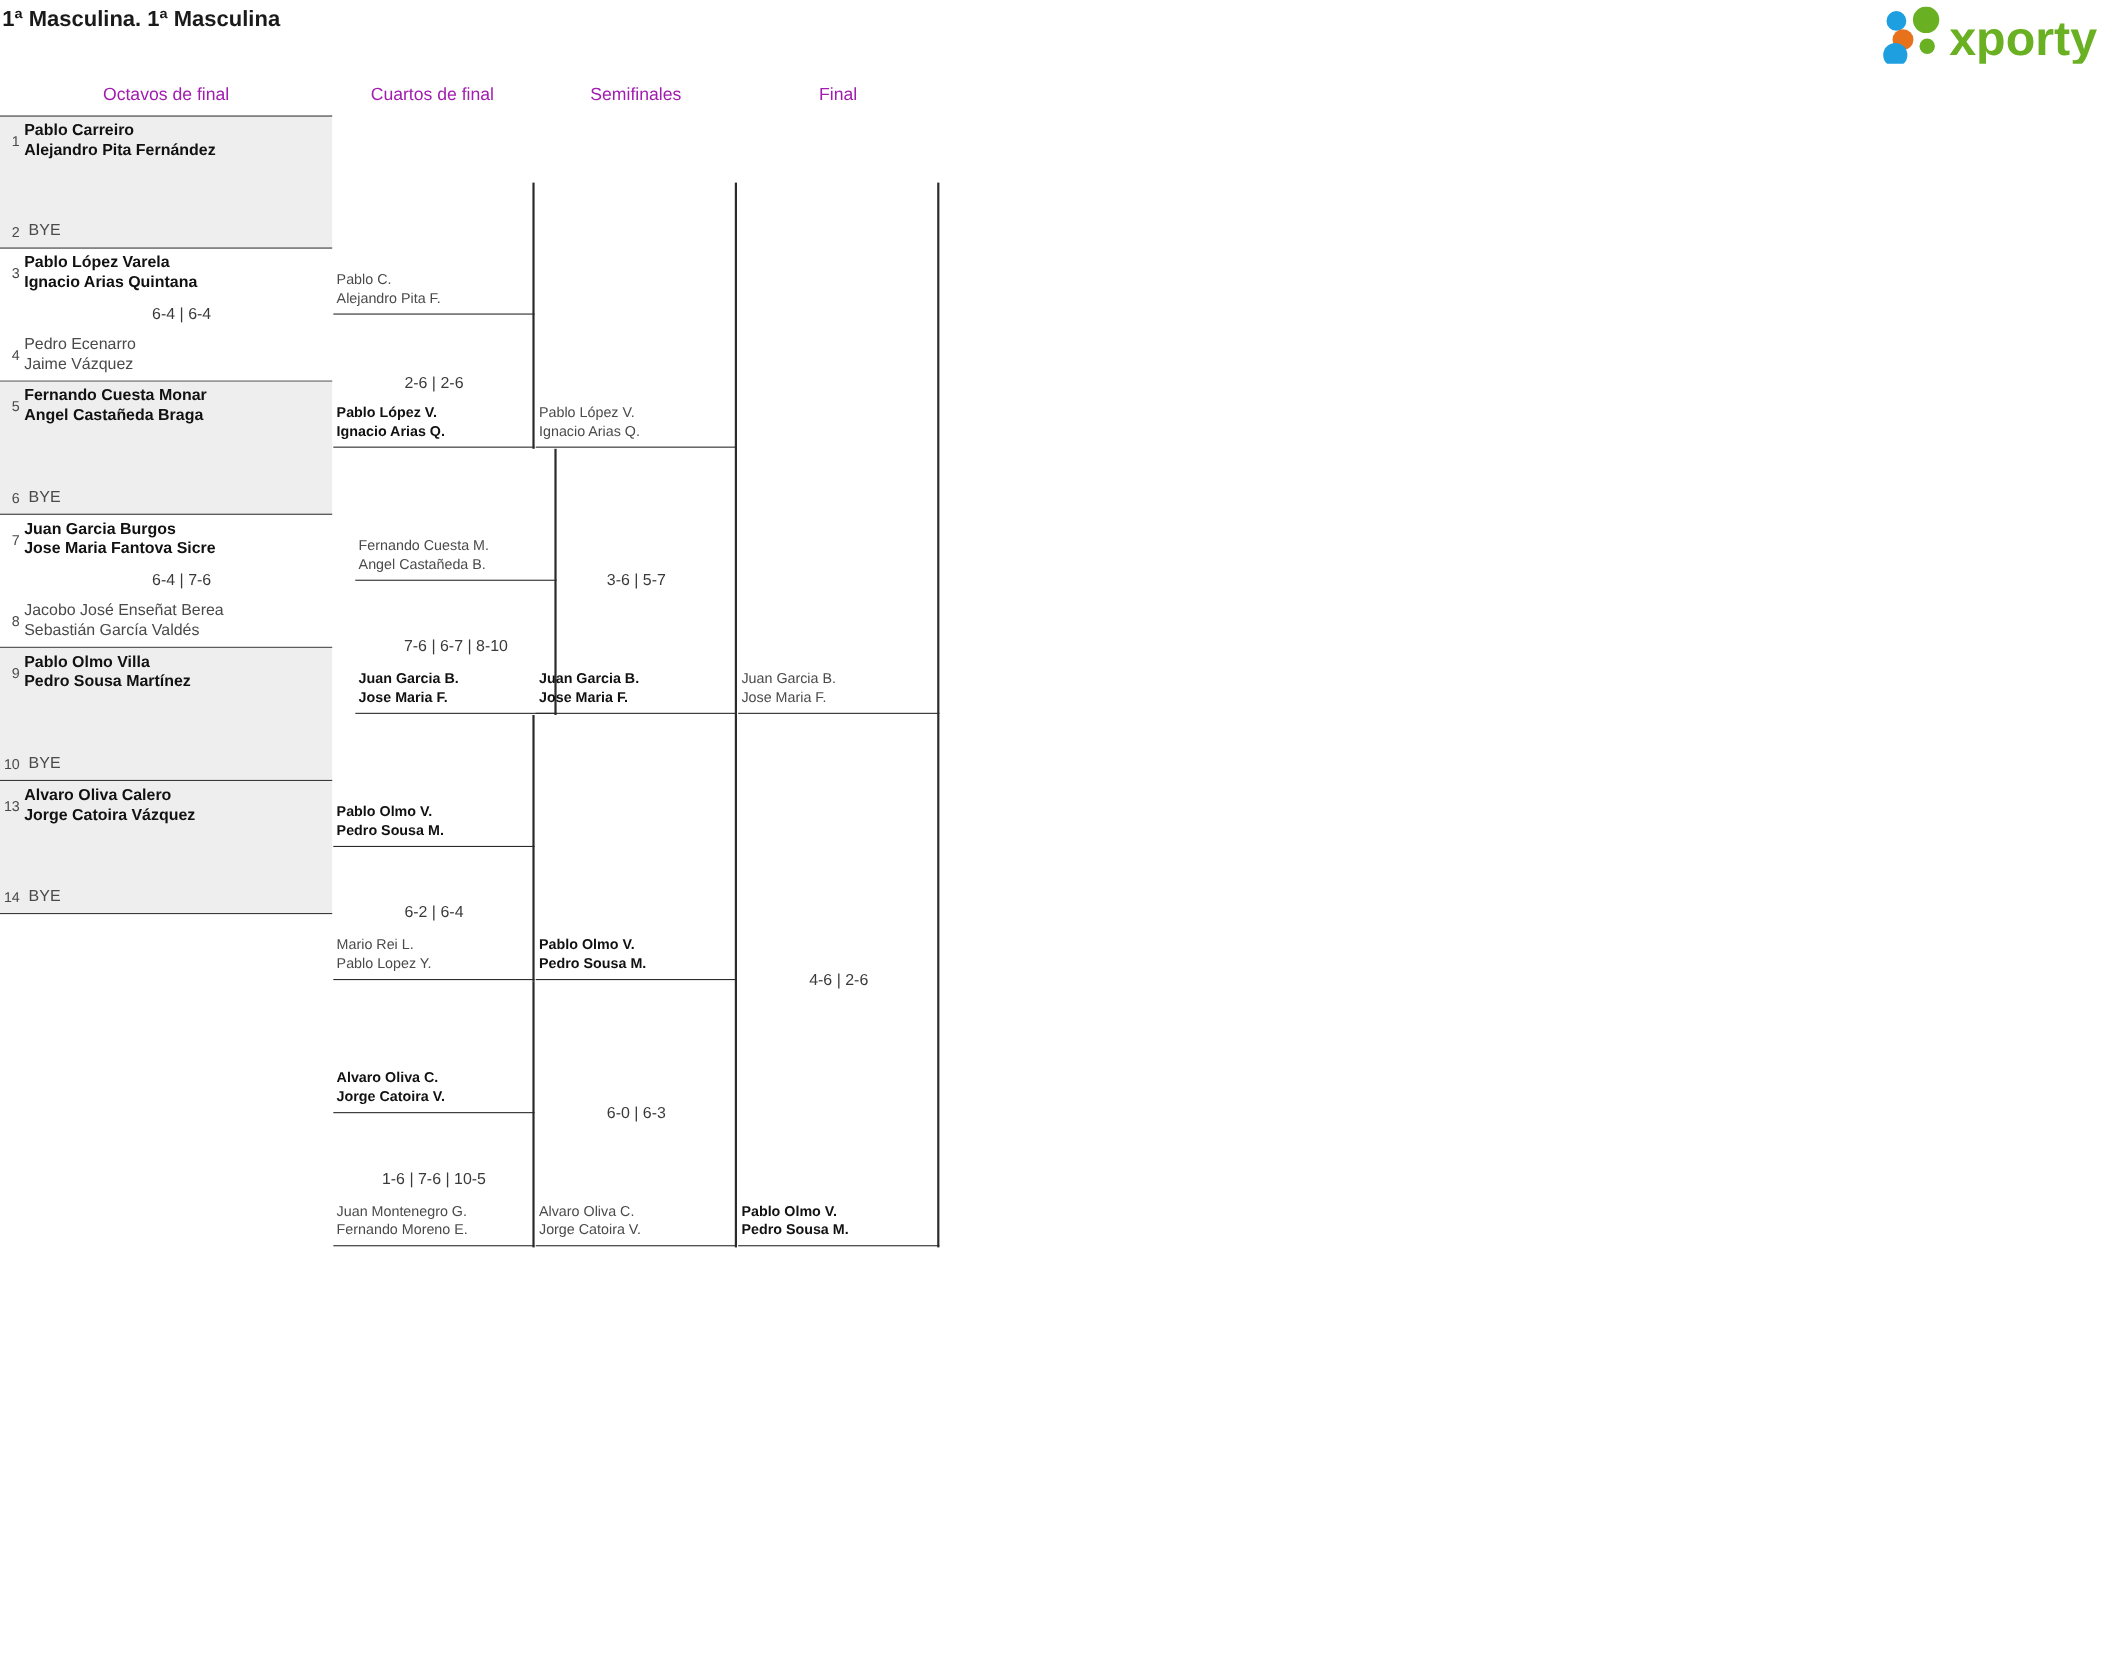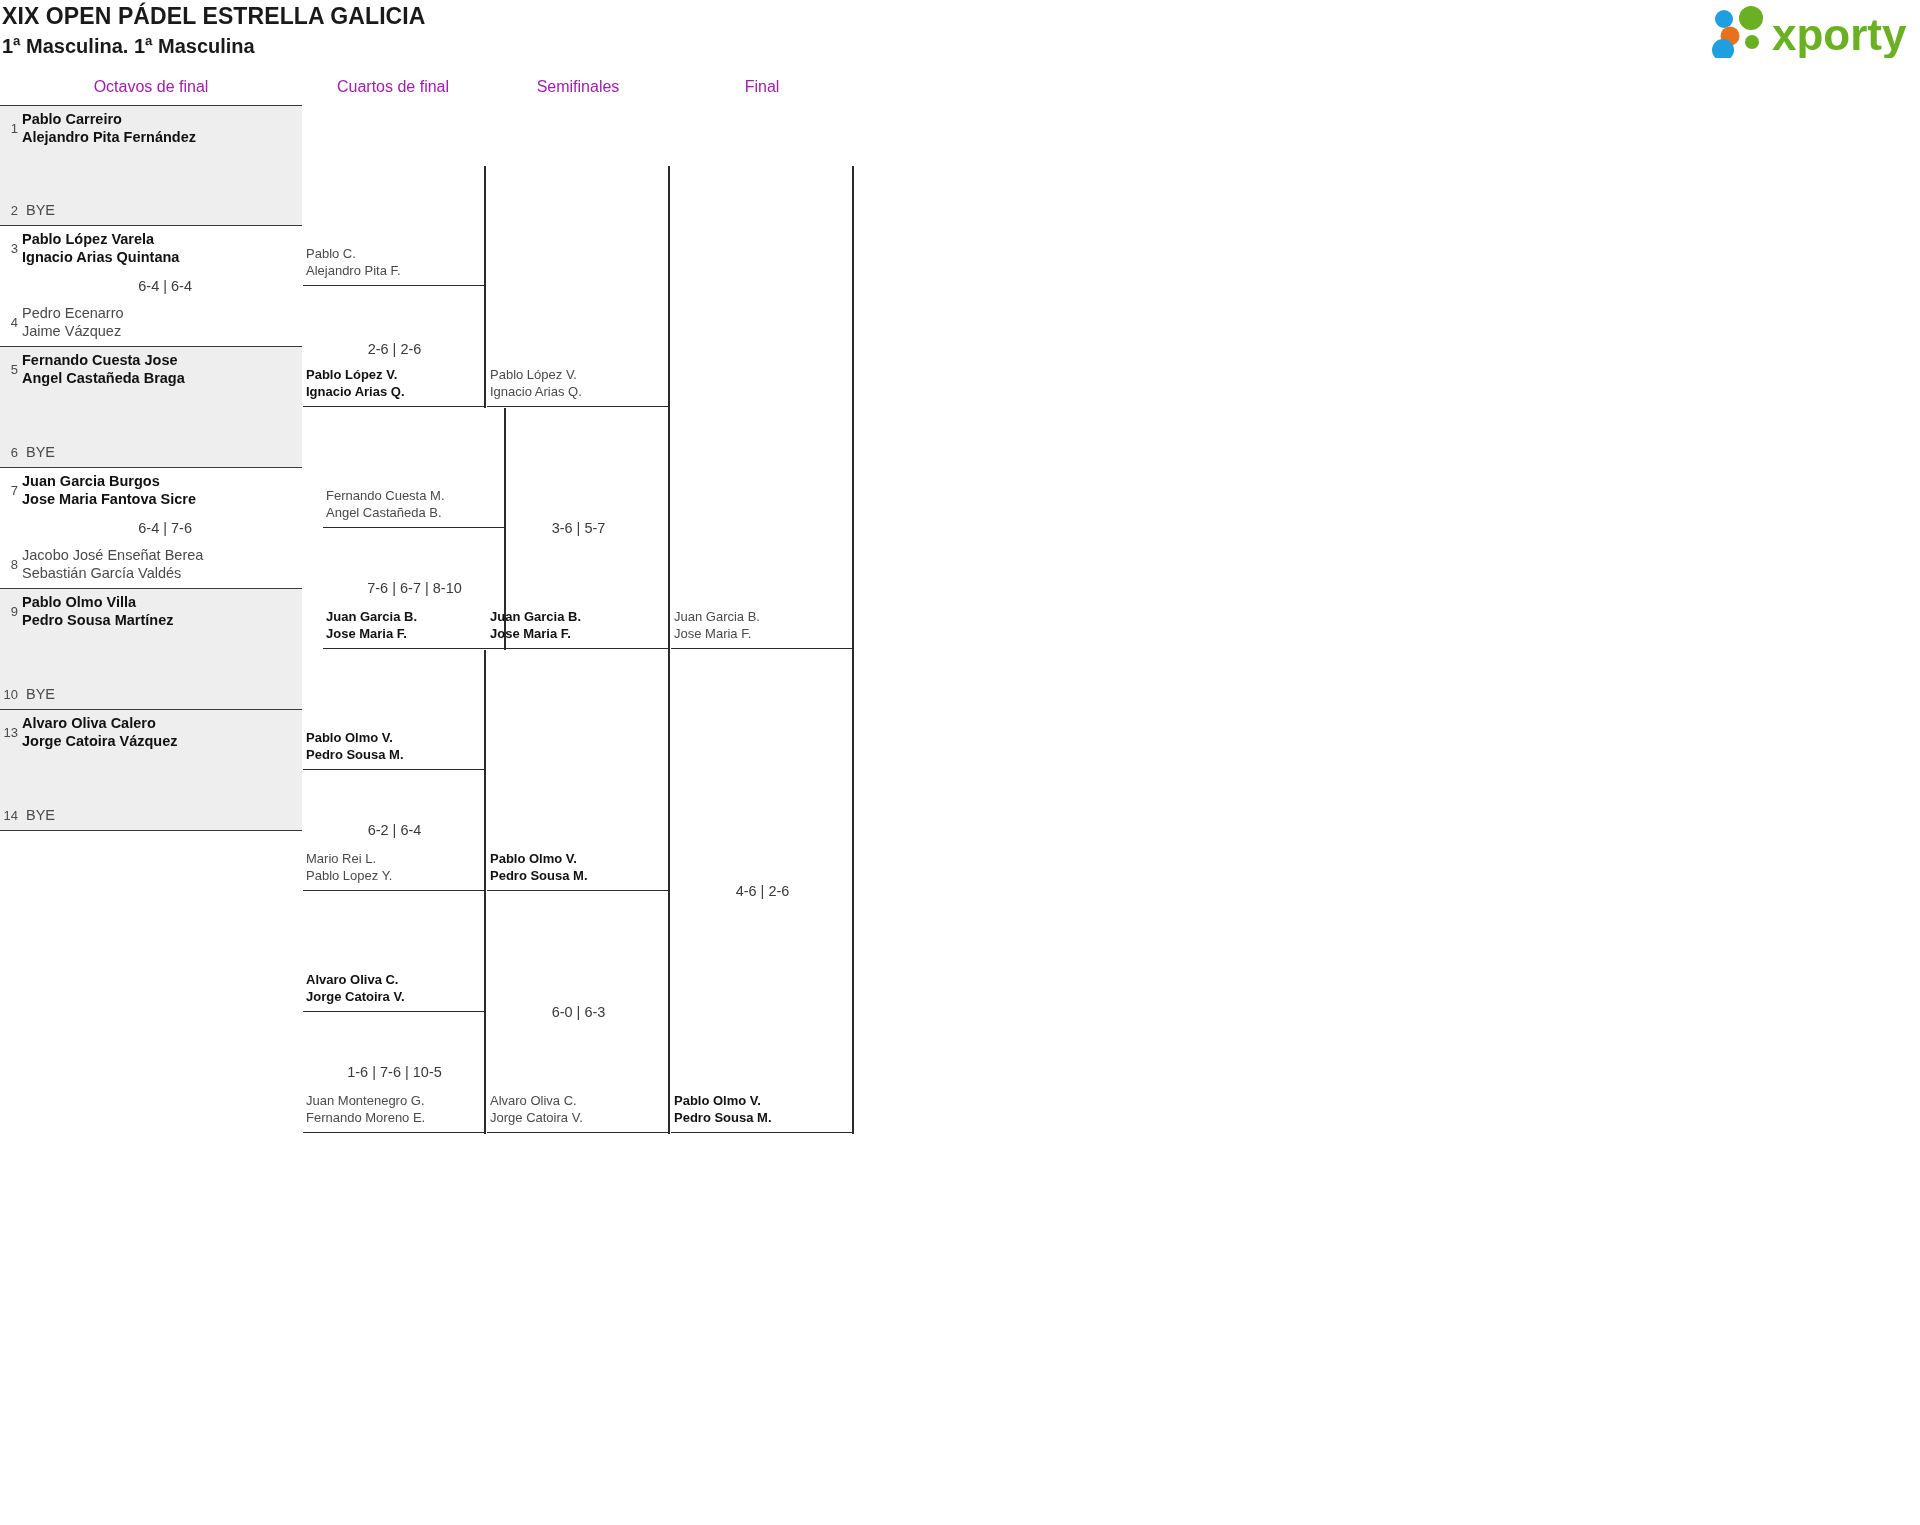--- a/index.html
+++ b/index.html
@@ -73,21 +73,20 @@
   .brd { position: absolute; background: #2b2b2b; }
   .brd.v { width: 1.6px; }
   .brd.h { height: 1.6px; }
 </style>
 </head>
 <body>
 
 <div id="root">
 
   <div class="hdr">
-    <div class="hdr-title">XIX OPEN PÁDEL ESTRELLA GALICIA</div>
     <div class="hdr-sub">1ª Masculina. 1ª Masculina</div>
   </div>
 
   <div class="logo">
     <svg viewBox="0 0 200 52" width="200" height="52">
       <circle cx="14" cy="13" r="9" fill="#1e9fe0"></circle>
       <circle cx="41" cy="12" r="12" fill="#6ab023"></circle>
       <circle cx="20" cy="30" r="9.5" fill="#e8721c"></circle>
       <circle cx="42" cy="36" r="7" fill="#6ab023"></circle>
       <circle cx="13" cy="44" r="11" fill="#1e9fe0"></circle>
@@ -128,21 +127,21 @@
             <div class="ln">Pedro Ecenarro</div>
             <div class="ln">Jaime Vázquez</div>
           </div>
         </div>
         <div class="r1-score">6-4 | 6-4</div>
       </div>
       <div class="r1-match shaded">
         <div class="r1-slot top">
           <div class="seed">5</div>
           <div class="names win">
-            <div class="ln">Fernando Cuesta Jose</div>
+            <div class="ln">Fernando Cuesta Monar</div>
             <div class="ln">Angel Castañeda Braga</div>
           </div>
         </div>
         <div class="r1-slot bot">
           <div class="seed">6</div>
           <div class="bye" style="padding-left: 4px;">BYE</div>
         </div>
       </div>
       <div class="r1-match">
         <div class="r1-slot top">

